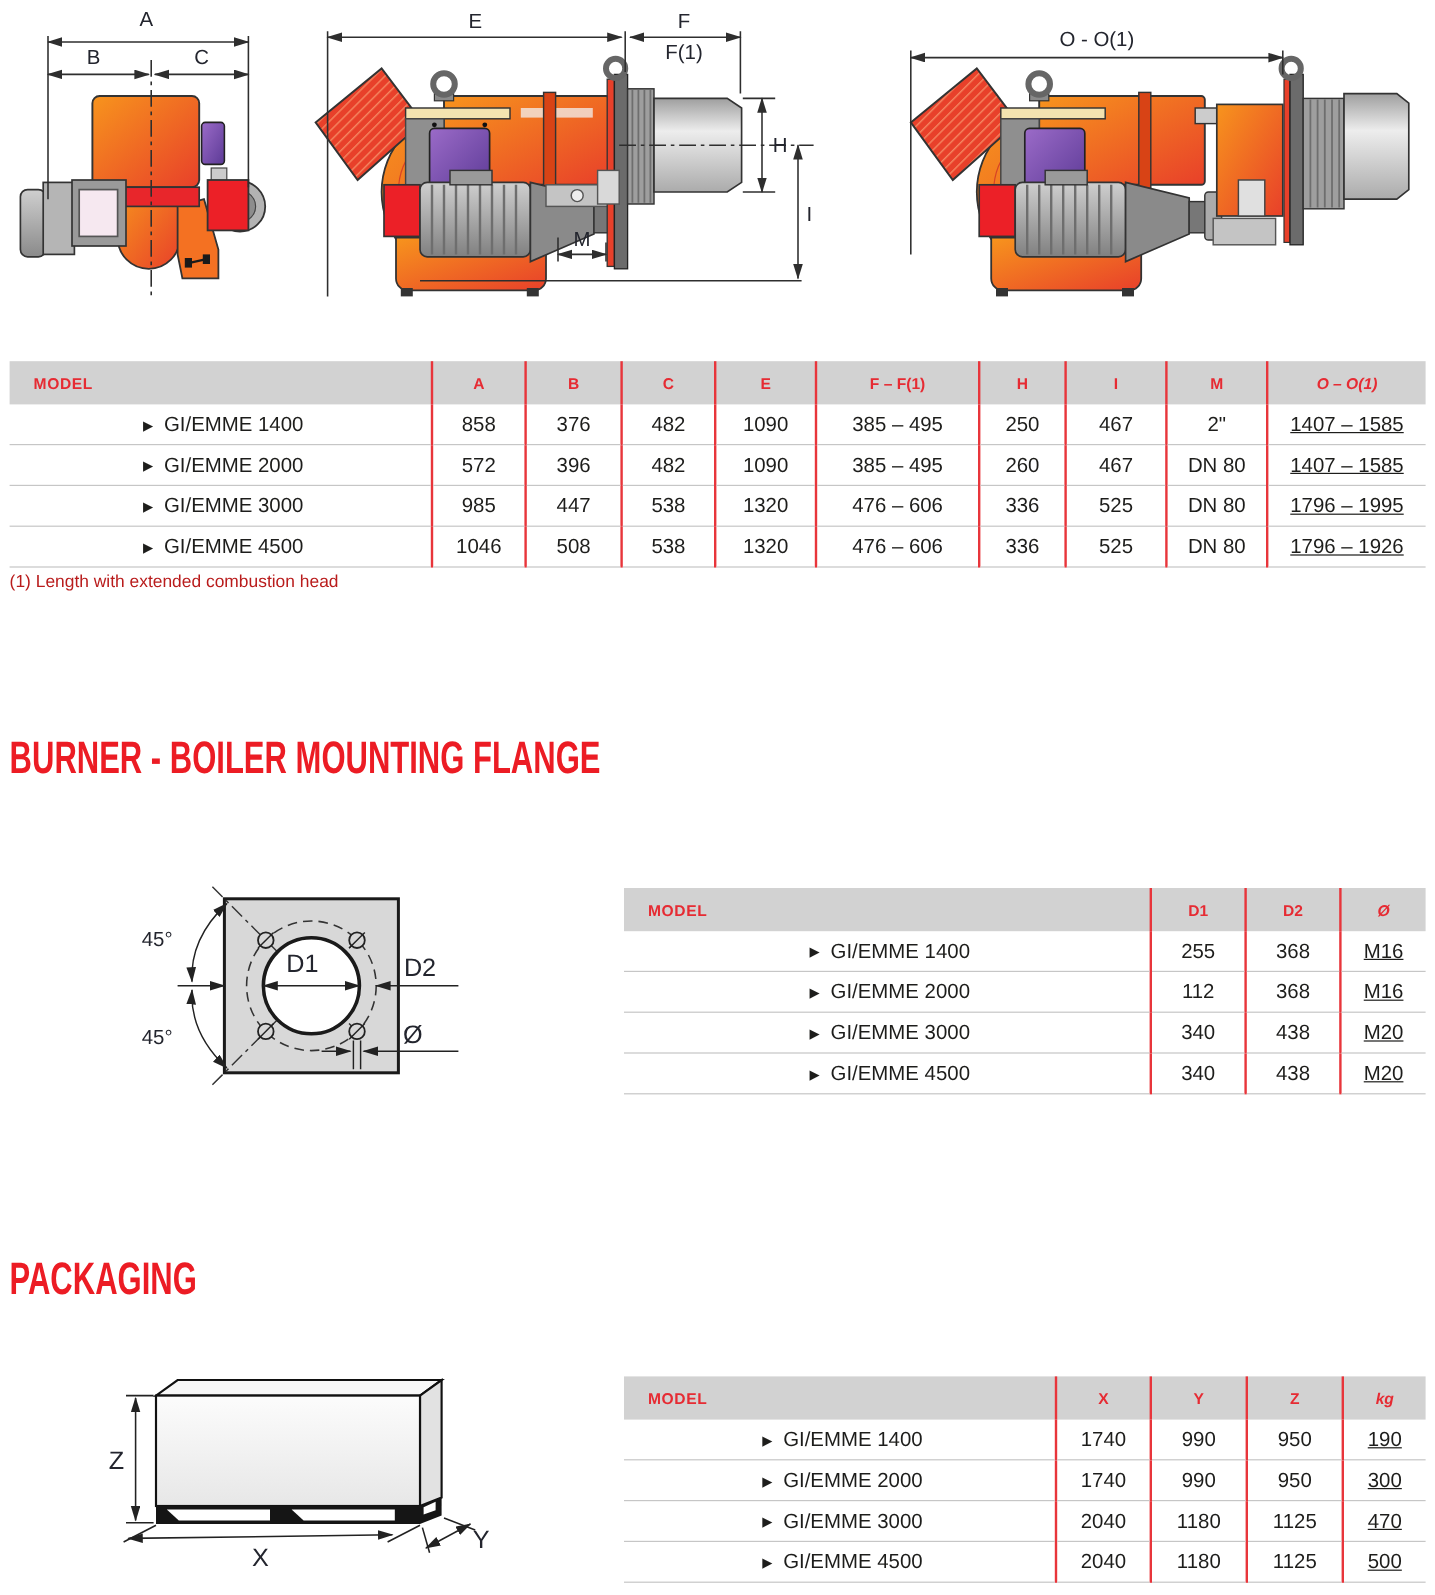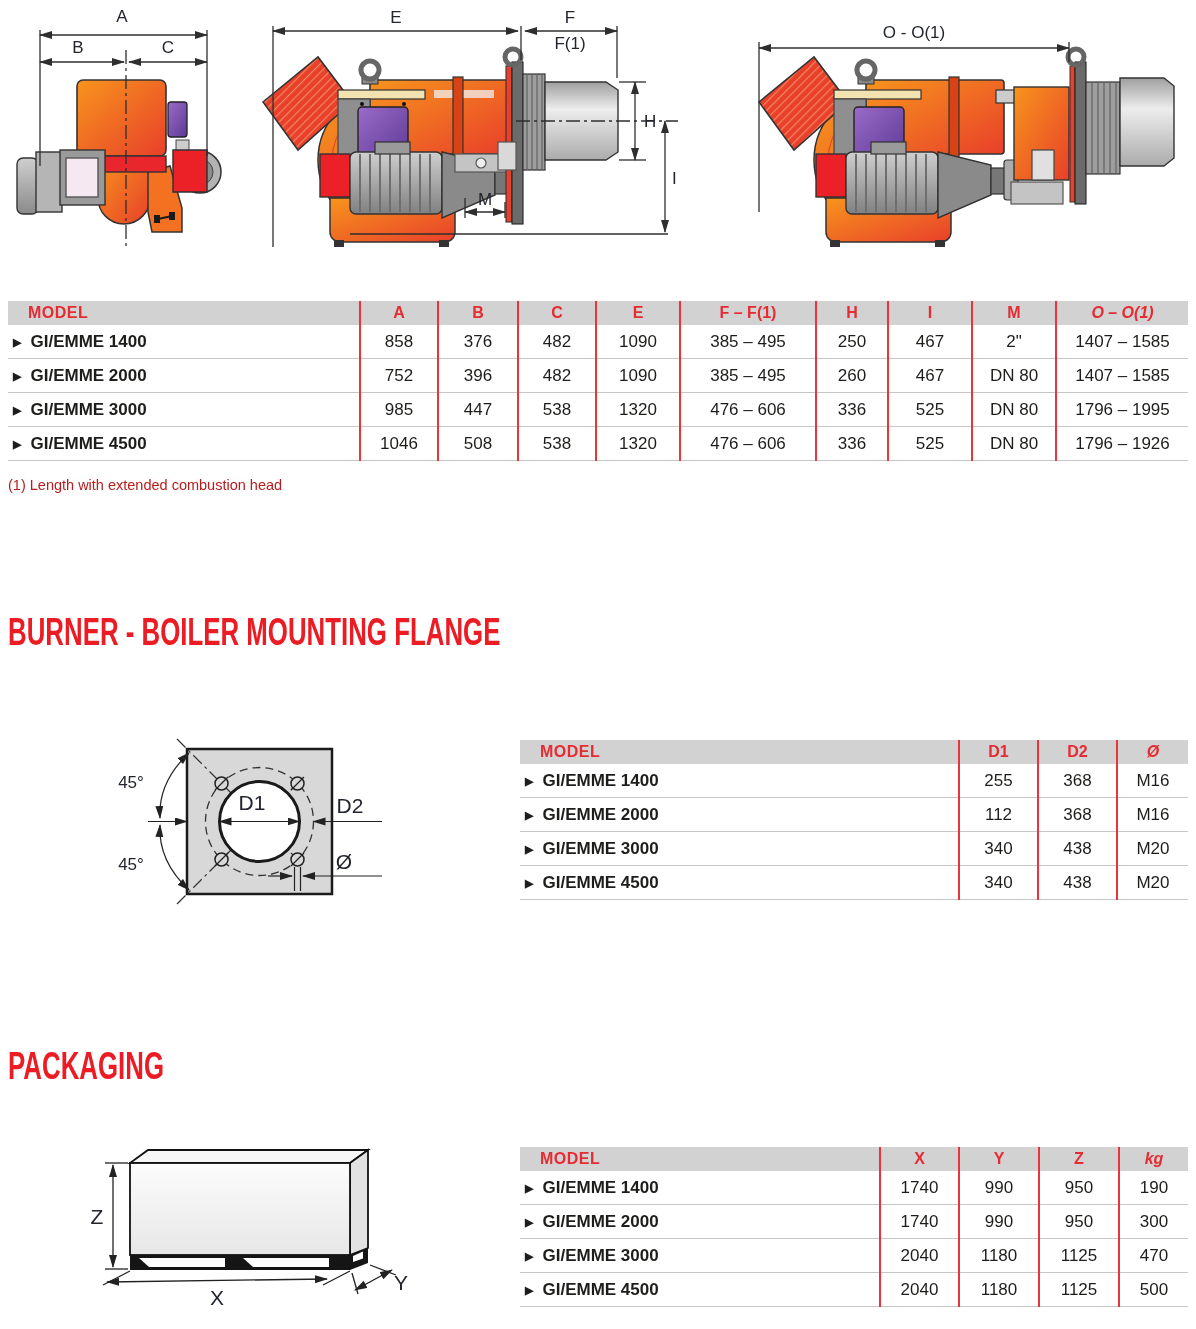--- a/index.html
+++ b/index.html
@@ -1,31 +1,31 @@
 <!DOCTYPE html>
 <html><head>
 <meta charset="utf-8">
 <style>
   html,body { margin:0; padding:0; background:#ffffff; }
   .canvas { position:relative; width:1196px; height:1329px; background:#fff;
             font-family:"Liberation Sans", sans-serif; color:#1d1d1b; overflow:hidden; }
 
   
   table.dtable { border-collapse:collapse; table-layout:fixed; position:absolute; }
-  .dtable th { height:24px; background:#d2d2d2; color:#e62b33; font-size:16px; font-weight:bold;
+  .dtable th { height:36px; background:#d2d2d2; color:#e62b33; font-size:13px; font-weight:bold;
                text-align:center; padding:0; border-right:2px solid #e8353b; }
   .dtable th.th-model { text-align:left; padding-left:20px; letter-spacing:0.5px; }
   .dtable th:last-child { border-right:none;font-style:italic; }
   .dtable td { height:33px; font-size:17px; text-align:center; padding:0;
                border-right:2px solid #e8353b; color:#1d1d1b; }
-  .dtable td:last-child { border-right:none; }
+  .dtable td:last-child { border-right:none;text-decoration:underline; }
   .dtable tbody tr td { border-top:1.5px solid #c6c6c6; }
   .dtable tbody tr:first-child td { border-top:none; }
   .dtable tbody tr:last-child td { border-bottom:1.5px solid #c6c6c6;margin-left:36px; }
-  .dtable td.model-cell { text-align:left; font-weight:bold; padding-left:5px; white-space:nowrap; }
+  .dtable td.model-cell { text-align:center; font-weight:normal; padding-left:5px; white-space:nowrap; }
   .tri { font-size:11px; margin-right:9px; vertical-align:1px; color:#1d1d1b; }
 
   .footnote { position:absolute; left:8px; top:477px; font-size:14.5px; color:#b91c1c; }
 
   .sec-title { position:absolute; left:8px; color:#ec1c24; font-size:38px; font-weight:800;
                white-space:nowrap; transform:scaleX(0.68); transform-origin:left top; line-height:1; }
 
   .fig { position:absolute; }
   svg text { font-family:"Liberation Sans", sans-serif; fill:#23252e; }
   .dimtxt  { font-size:17px; }
@@ -324,21 +324,21 @@
         <td>482</td>
         <td>1090</td>
         <td>385 – 495</td>
         <td>250</td>
         <td>467</td>
         <td>2"</td>
         <td>1407 – 1585</td>
       </tr>
       <tr>
         <td class="model-cell"><span class="tri">▶</span><span>GI/EMME 2000</span></td>
-        <td>752</td>
+        <td>572</td>
         <td>396</td>
         <td>482</td>
         <td>1090</td>
         <td>385 – 495</td>
         <td>260</td>
         <td>467</td>
         <td>DN 80</td>
         <td>1407 – 1585</td>
       </tr>
       <tr>

